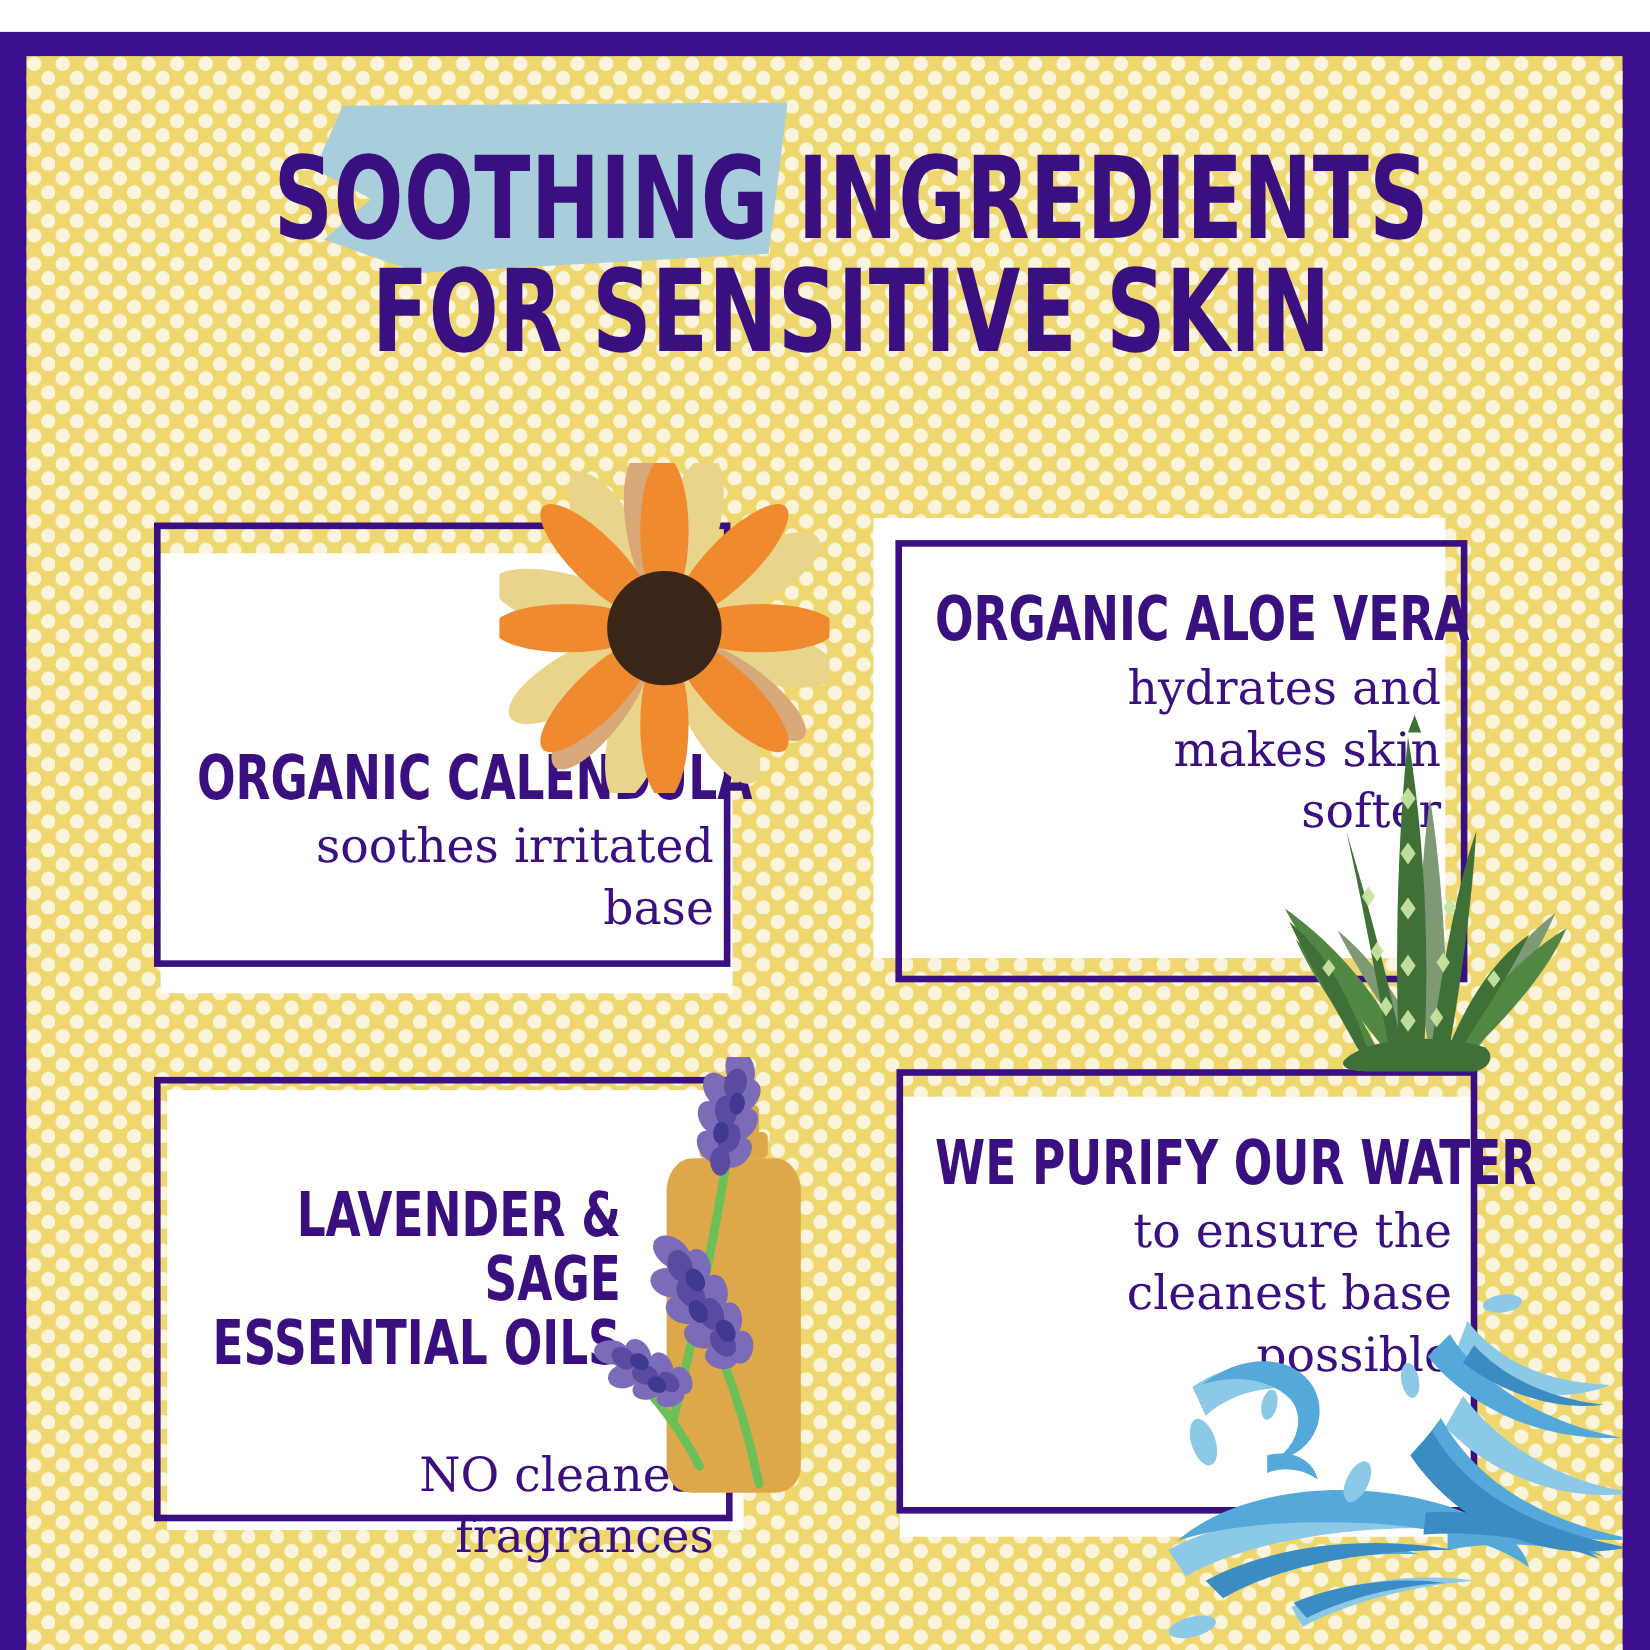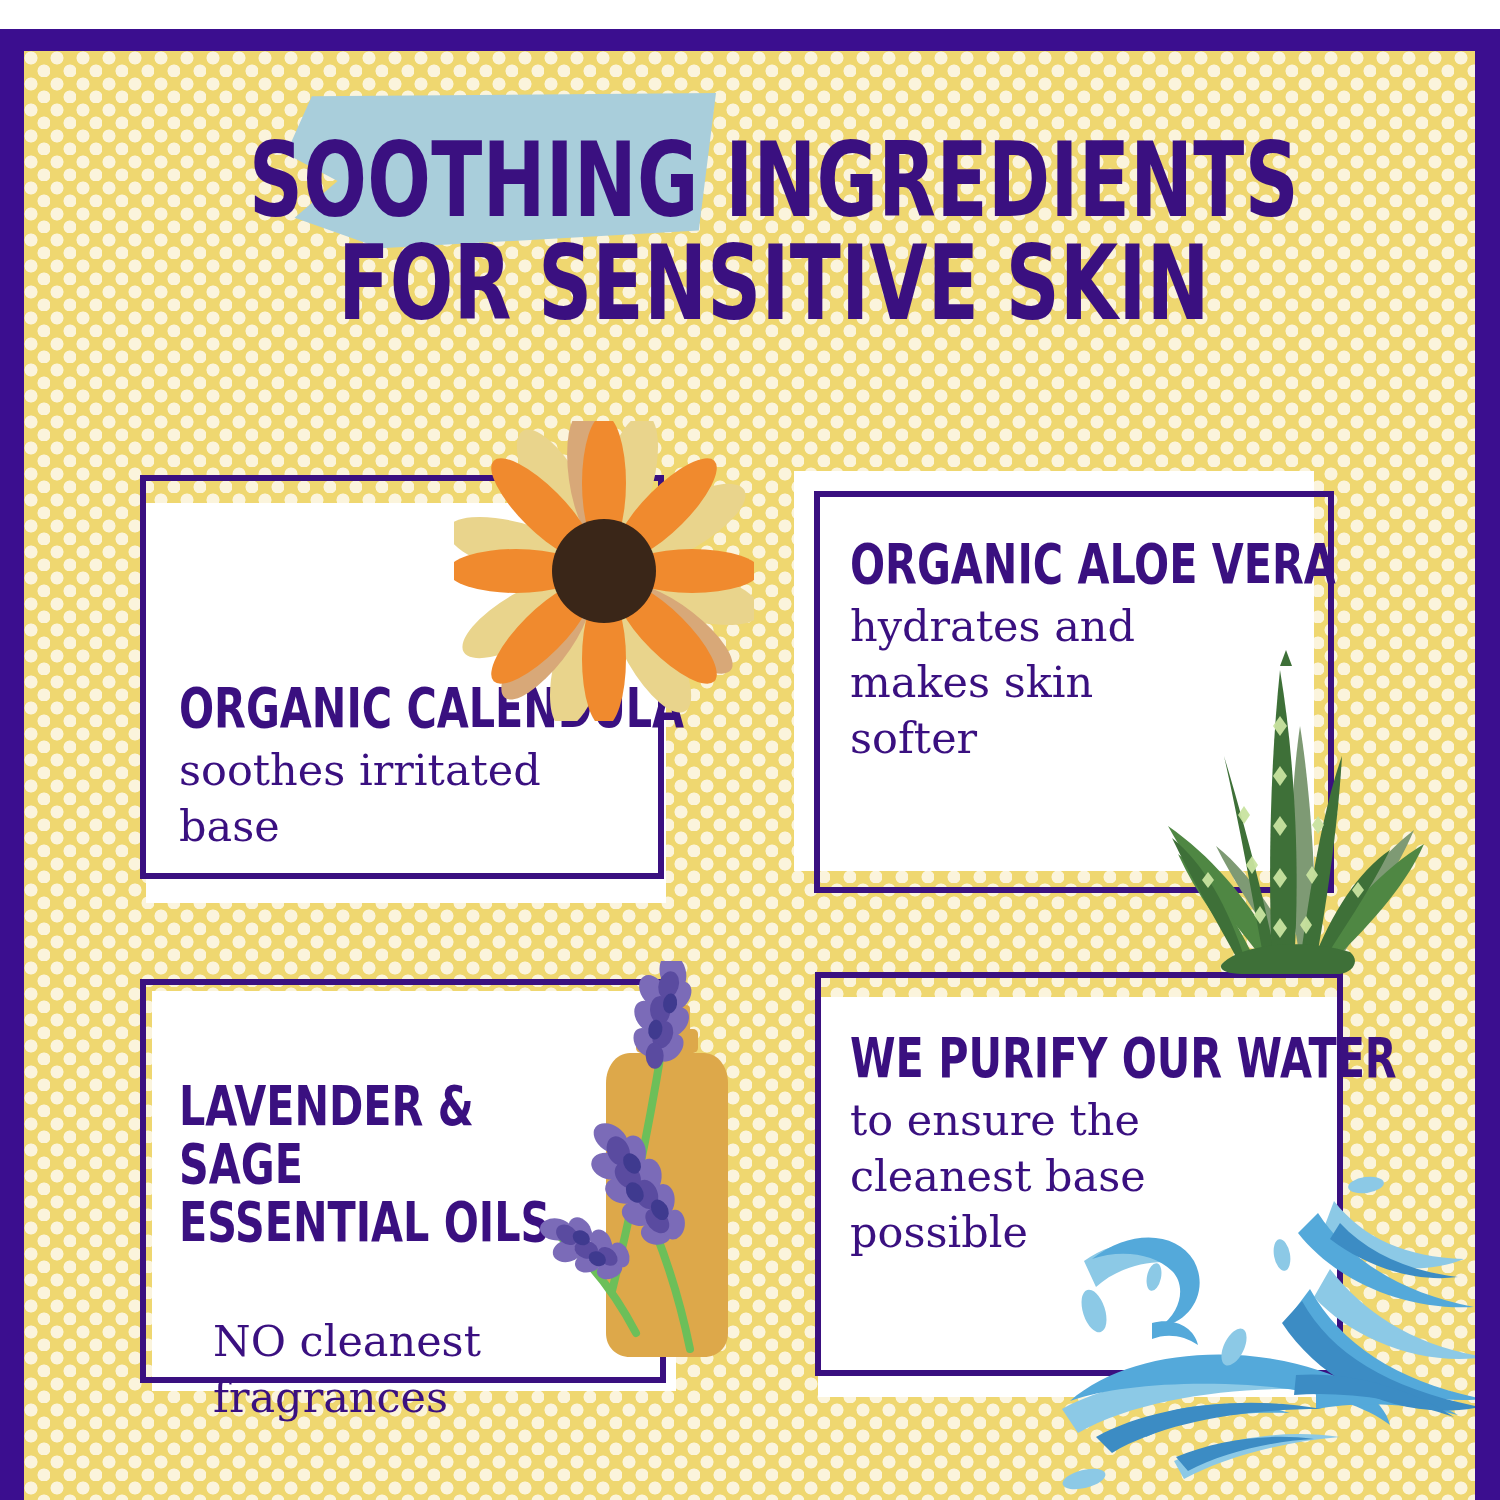--- a/index.html
+++ b/index.html
@@ -79,20 +79,21 @@
 
   .card-border {
     position: absolute;
     border: 6px solid #3A1080;
     box-sizing: border-box;
   }
 
   .card-text {
     position: absolute;
     z-index: 4;
+    text-align: right;
   }
 
   .card-heading {
     font-family: "Liberation Sans Narrow", "DejaVu Sans Condensed", "Liberation Sans", sans-serif;
     font-weight: 700;
     color: #3A1080;
     font-size: 56px;
     line-height: 1.04;
     letter-spacing: 0px;
     transform: scaleX(0.82);

